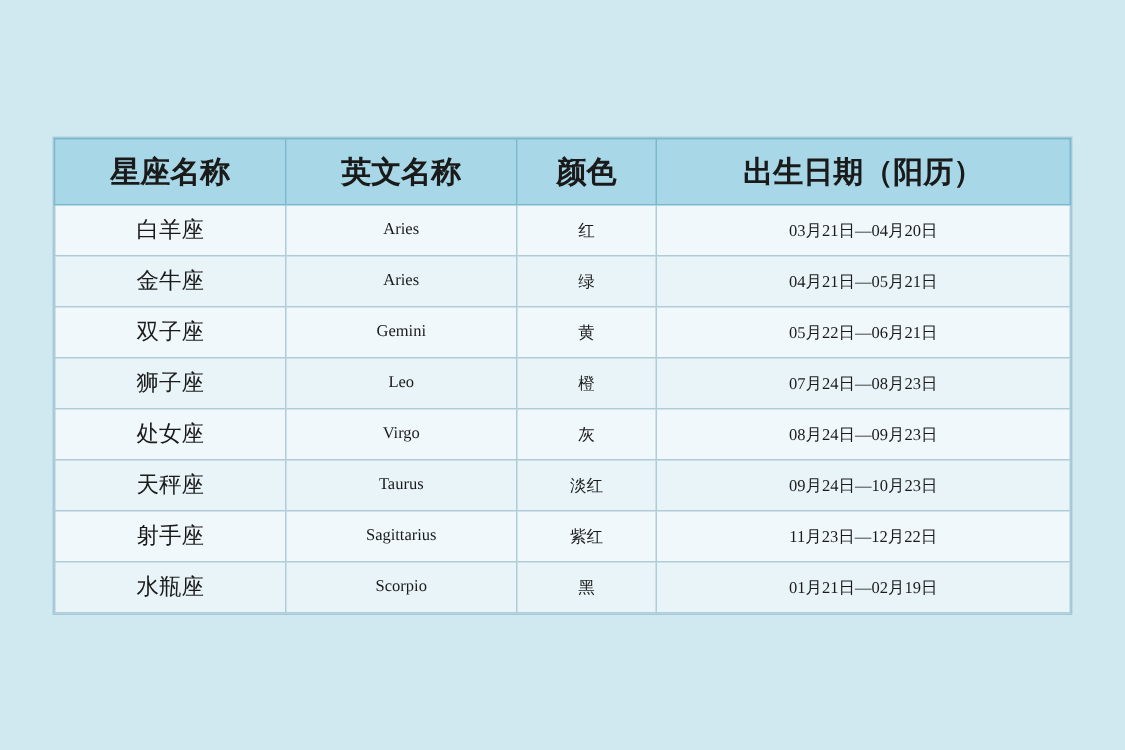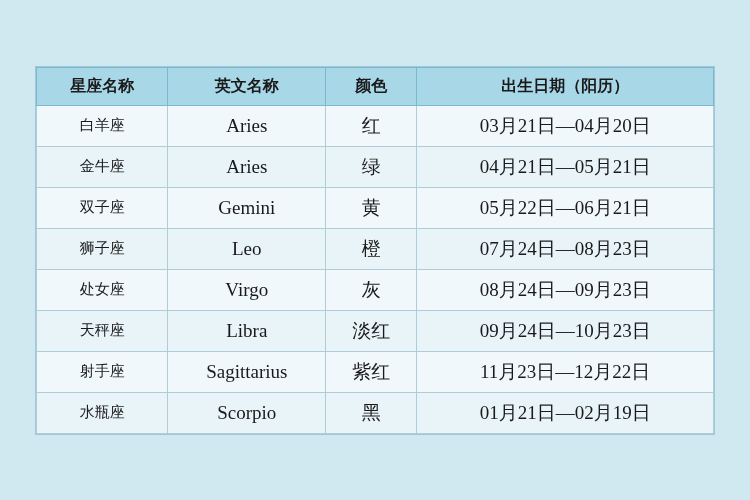--- a/index.html
+++ b/index.html
@@ -30,39 +30,39 @@
     }
 
     thead tr {
       background-color: #a8d8e8;
     }
 
     thead th {
       border: 1px solid #7ab8cc;
       padding: 8px 10px;
       text-align: center;
-      font-size: 16px;
+      font-size: 20px;
       font-weight: bold;
       color: #1a1a1a;
     }
 
     tbody tr {
       background-color: #f0f8fc;
       padding-left: 44px;
     }
 
     tbody tr:nth-child(even) {
       background-color: #e8f4f8;
     }
 
     tbody td {
       border: 1px solid #b0ccd8;
       padding: 7px 10px;
       text-align: center;
-      font-size: 19px;
+      font-size: 11px;
       color: #1a1a1a;
     }
 
     tbody td:first-child {
       font-size: 15px;
     }
 
     tbody td:nth-child(2) {
       font-style: normal;
     }
@@ -106,21 +106,21 @@
           <td>07月24日—08月23日</td>
         </tr>
         <tr>
           <td>处女座</td>
           <td>Virgo</td>
           <td>灰</td>
           <td>08月24日—09月23日</td>
         </tr>
         <tr>
           <td>天秤座</td>
-          <td>Libra</td>
+          <td>Taurus</td>
           <td>淡红</td>
           <td>09月24日—10月23日</td>
         </tr>
         <tr>
           <td>射手座</td>
           <td>Sagittarius</td>
           <td>紫红</td>
           <td>11月23日—12月22日</td>
         </tr>
         <tr>

